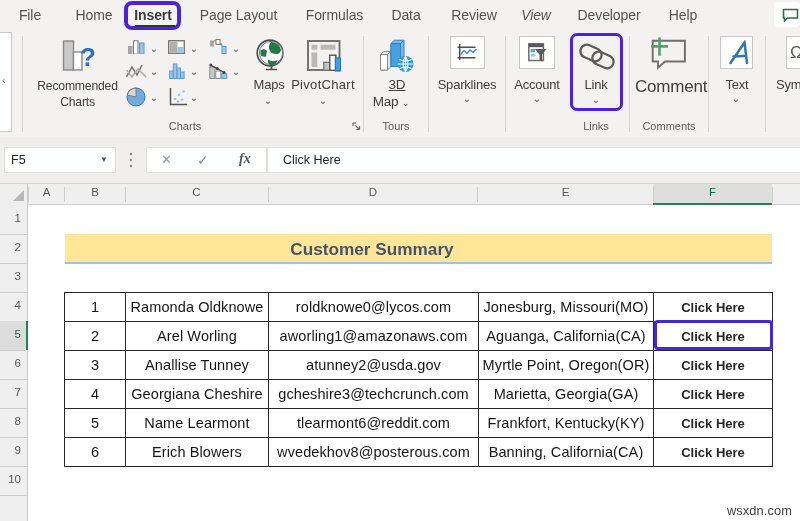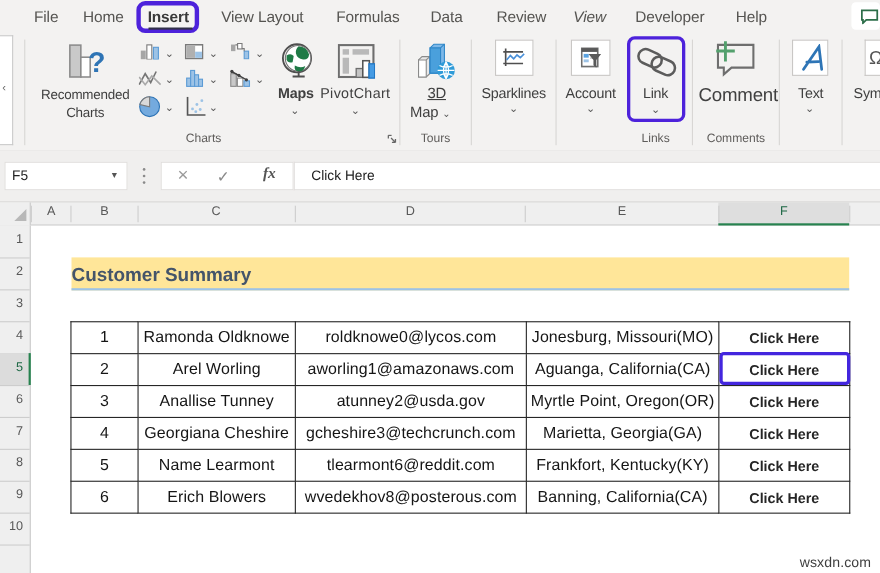--- a/index.html
+++ b/index.html
@@ -28,40 +28,40 @@
 #colhdr{left:0;top:183px;width:800px;height:22px;background:#efefef;border-top:1px solid #d8d6d4;border-bottom:1px solid #cfcfcf;box-sizing:border-box;}
 .colcell{top:186px;height:16px;font-size:11.5px;color:#585858;text-align:center;}
 .cdiv{top:187px;width:1px;height:15px;background:#cdcdcd;}
 #fhl{left:653px;top:184px;width:119px;height:21px;background:#dedede;border-bottom:2.5px solid #27824f;box-sizing:border-box;}
 #rowhdr{left:0;top:205px;width:28px;height:316px;background:#efefef;border-right:1px solid #c9c9c9;box-sizing:border-box;}
 .rowcell{left:0;width:27px;font-size:11.5px;color:#585858;text-align:right;}
 .rdiv{left:0;width:27px;height:1px;background:#cdcdcd;}
 #corner{left:0;top:184px;width:28px;height:21px;background:#efefef;border-right:1px solid #c9c9c9;box-sizing:border-box;}
 
 #titleband{left:65px;top:234px;width:707px;height:28px;background:#FFE699;border-bottom:2px solid #9DC3E6;box-sizing:content-box;}
-#titletext{left:65px;top:239px;width:614px;text-align:left;font-size:17.2px;font-weight:bold;color:#44546A;letter-spacing:0px;}
+#titletext{left:65px;top:239px;width:614px;text-align:center;font-size:17.2px;font-weight:bold;color:#44546A;letter-spacing:0px;}
 table#tbl{position:absolute;left:64px;top:292px;border-collapse:collapse;table-layout:fixed;}
 #tbl td{border:1px solid #262626;padding:0;text-align:center;vertical-align:middle;
   font-size:14.5px;color:#151515;letter-spacing:0.1px;overflow:hidden;white-space:nowrap;}
 #tbl tr{height:29px;}
 #tbl tr.hd{height:29px;}
 #tbl tr.hd td{background:#FFD966;font-weight:bold;font-size:15px;color:#000;letter-spacing:0px;}
 #tbl td.ch{font-size:13px;font-weight:bold;color:#262626;letter-spacing:0px;}
 #f5box{left:654px;top:320px;width:119px;height:30px;border:3.4px solid #4326DE;border-radius:4px;box-sizing:border-box;}
 #wm{left:727px;top:503px;font-size:12.8px;color:#3d3d3d;letter-spacing:0.1px;}
 </style></head>
 <body>
 
 <div class="abs" id="tabbar"></div>
-<div class="abs tab" style="left:30px;width:24px;">File</div>
+<div class="abs tab" style="left:18px;width:24px;">File</div>
 <div class="abs tab" style="left:72px;width:44px;">Home</div>
 <div class="abs" id="insertbox"></div>
 <div class="abs tab" style="left:131px;width:44px;font-weight:bold;color:#3a3a3a;">Insert</div>
 <div class="abs" id="insertul"></div>
-<div class="abs tab" style="left:196px;width:85px;">View Layout</div>
+<div class="abs tab" style="left:196px;width:85px;">Page Layout</div>
 <div class="abs tab" style="left:305px;width:59px;">Formulas</div>
 <div class="abs tab" style="left:391px;width:30px;">Data</div>
 <div class="abs tab" style="left:448px;width:52px;">Review</div>
 <div class="abs tab" style="left:519px;width:34px;font-style:italic;">View</div>
 <div class="abs tab" style="left:575px;width:68px;">Developer</div>
 <div class="abs tab" style="left:668px;width:30px;">Help</div>
 <div class="abs" id="cmtbtn"></div>
 <svg class="abs" style="left:782px;top:8px;" width="18" height="14" viewBox="0 0 18 14">
     <path d="M1.5 1.5 h14 v8.5 h-10 l-3 3 v-3 h-1 z" fill="none" stroke="#2c6e49" stroke-width="1.6"></path>
   </svg>
@@ -151,21 +151,21 @@
 </svg>
 
 <svg class="abs" style="left:256px;top:39px;" width="32" height="33" viewBox="0 0 32 33">
   <circle cx="14" cy="14" r="12.8" fill="none" stroke="#4f4f4f" stroke-width="1.7"></circle>
   <circle cx="15" cy="14" r="11.6" fill="#fff" stroke="#767676" stroke-width="1"></circle>
   <path d="M15.5 3 q7.5 0.5 9.5 7.5 q-0.5 5 -5.5 4.5 q-5.5 -0.5 -6.5 -5.5 q-0.5 -4 2.5 -6.5z" fill="#1f7a46"></path>
   <path d="M4.5 11.5 q4 -2.5 6.5 0.5 l-1 5.5 q-4.5 1 -5.5 -2.5z" fill="#1f7a46"></path>
   <path d="M12 20.5 q5 3 9.5 0.5 q-1 5 -6 5 q-4.5 -0.5 -3.5 -5.5z" fill="#1f7a46"></path>
   <path d="M10 30.5 h11 M15.5 25.8 v4.7" stroke="#4f4f4f" stroke-width="1.7"></path>
 </svg>
-<div class="abs btnlabel" style="left:244px;top:77px;width:50px;font-size:13px;font-weight:bold;">Maps</div>
+<div class="abs btnlabel" style="left:244px;top:77px;width:50px;font-size:13px;">Maps</div>
 <div class="abs chev" style="left:263px;top:95px;width:10px;">⌄</div>
 
 <svg class="abs" style="left:307px;top:40px;" width="34" height="32" viewBox="0 0 34 32">
   <rect x="1" y="1" width="31.5" height="29" fill="none" stroke="#6e6e6e" stroke-width="1.9"></rect>
   <rect x="4.5" y="4.7" width="5.8" height="5" fill="#b9b9b9"></rect>
   <rect x="13.5" y="4.7" width="15" height="5" fill="#b9b9b9"></rect>
   <rect x="4.5" y="12.5" width="5.8" height="14.5" fill="#b9b9b9"></rect>
   <rect x="16.8" y="22.3" width="6" height="8" fill="#c4c4c4" stroke="#6e6e6e" stroke-width="1.2"></rect>
   <rect x="22.8" y="15.2" width="6" height="15.1" fill="#fff" stroke="#555" stroke-width="1.4"></rect>
   <rect x="28.4" y="18" width="5.2" height="13" fill="#459be4" stroke="#2277c4" stroke-width="1.2"></rect>

